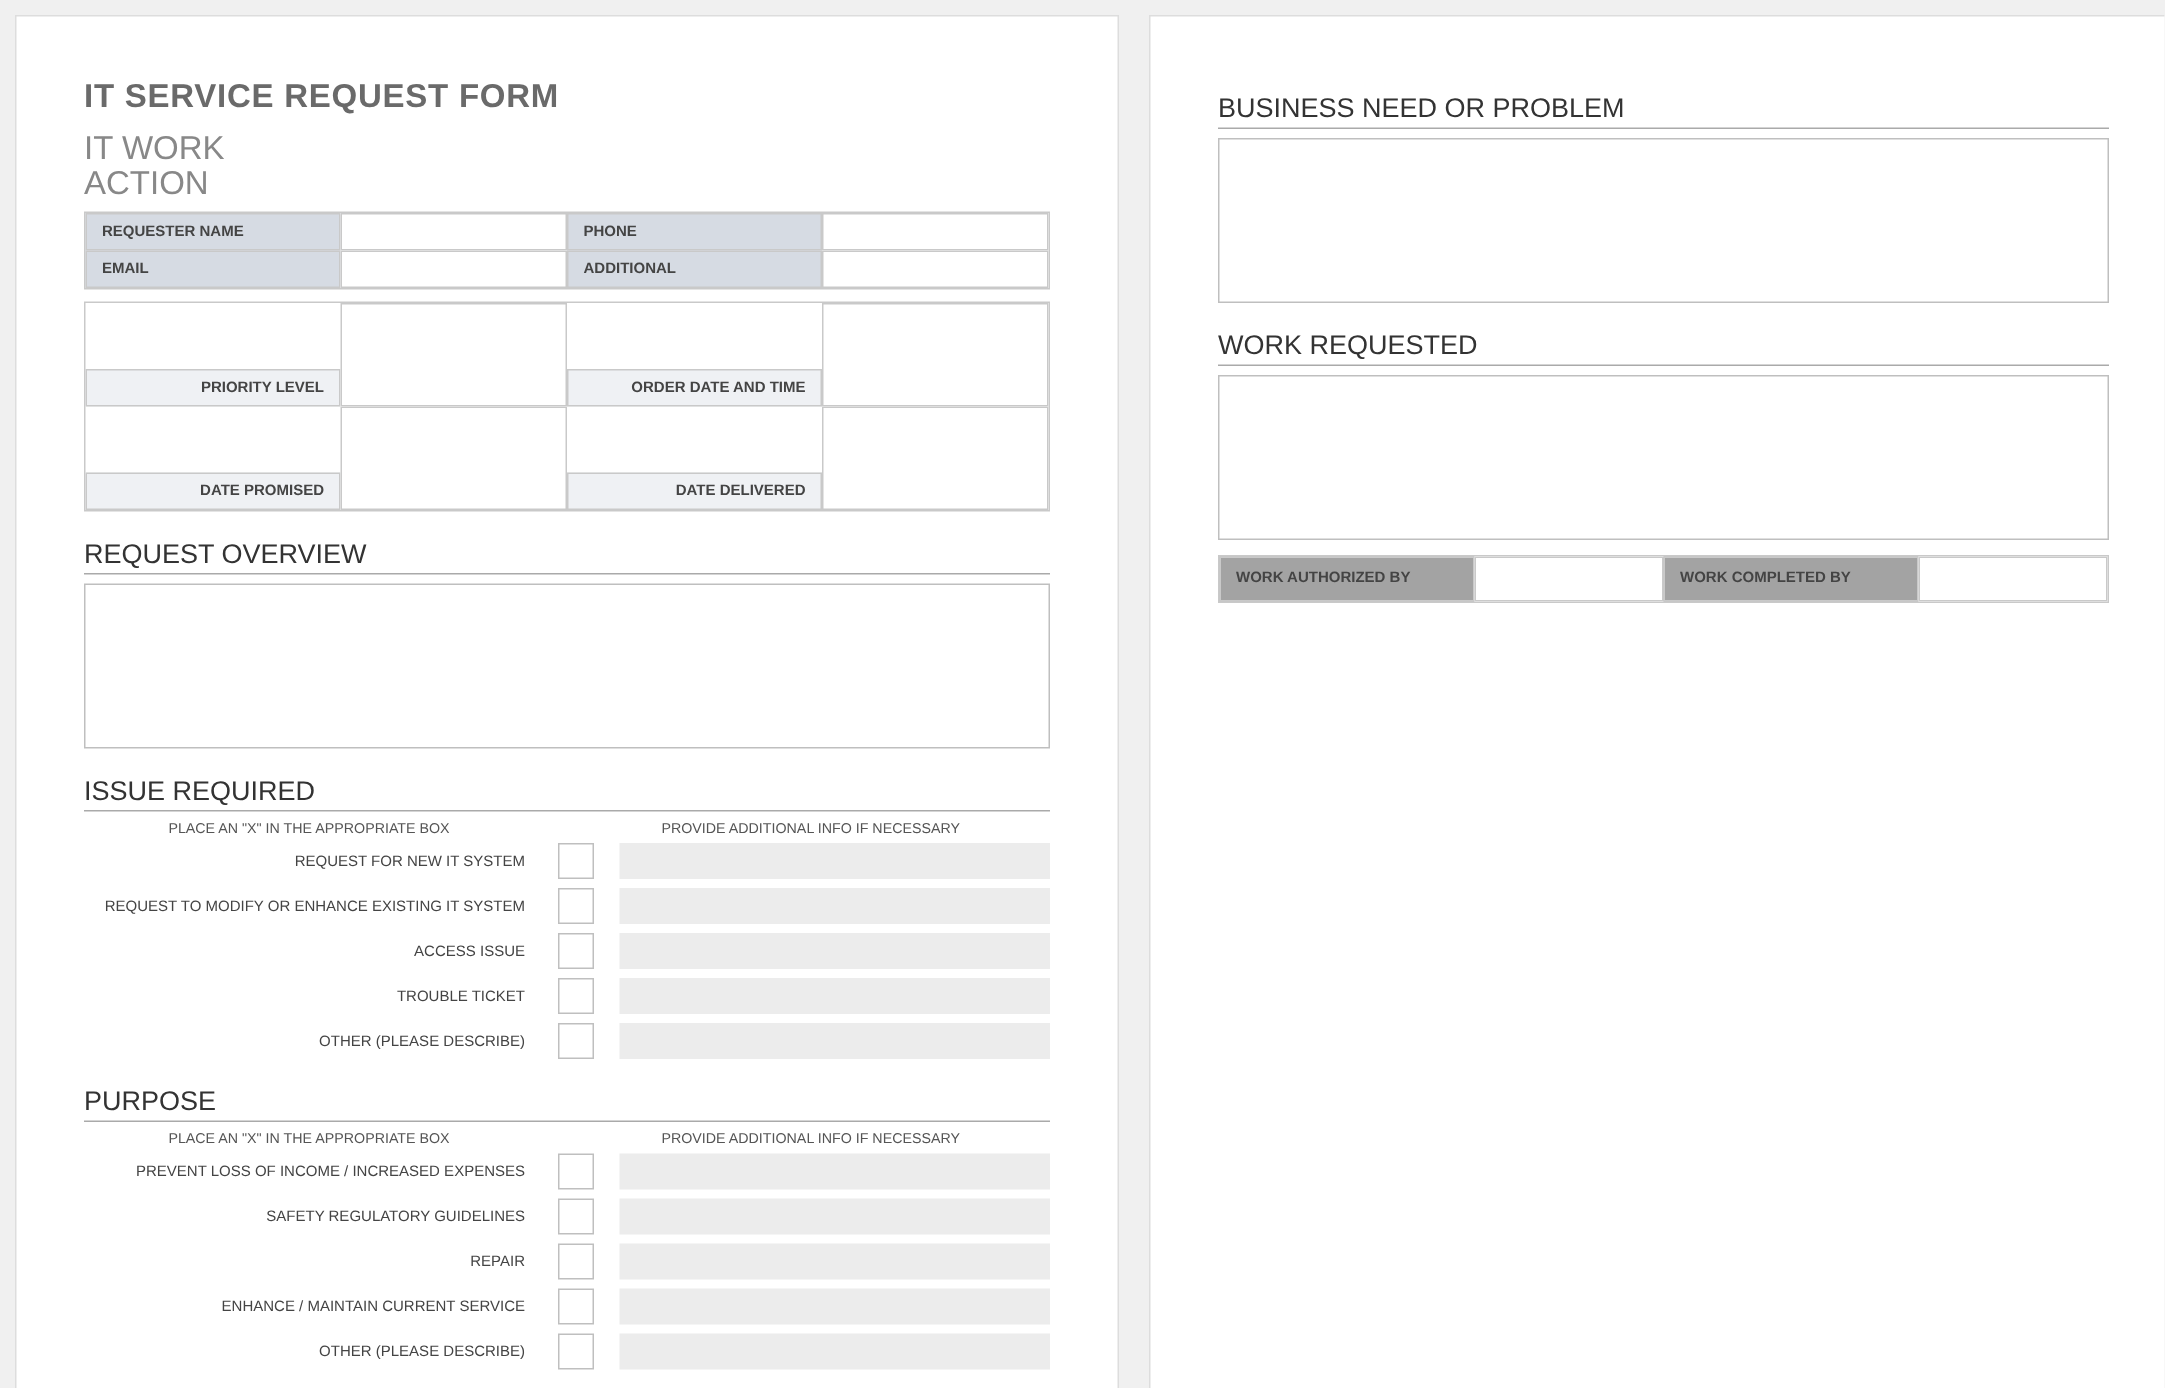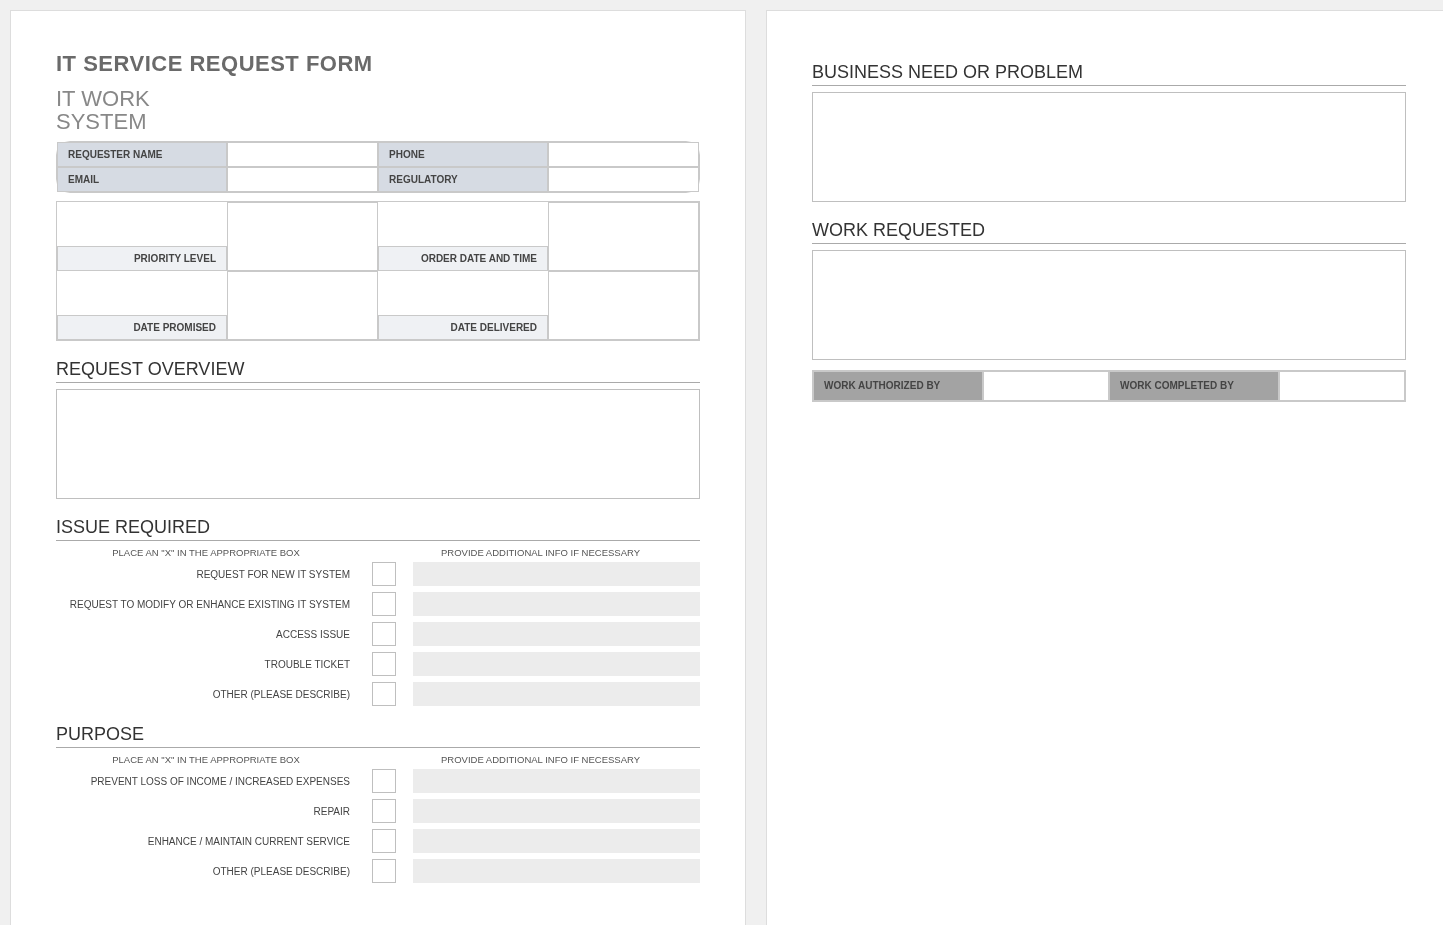--- a/index.html
+++ b/index.html
@@ -50,21 +50,21 @@
     font-weight: bold;
     color: #444;
     min-height: 24px;
     display: flex;
     align-items: center;
   }
   .grid .hdr { background: #d6dbe3; }
   .grid .hdr-lt { background: #eff1f4; justify-content: flex-end; margin-top: 44px; }
   .grid .val { background: #fff; }
 
-  .requester-grid { grid-template-columns: 170px 1fr 170px 1fr; border-radius: 14px; }
+  .requester-grid { grid-template-columns: 170px 1fr 170px 1fr; }
   .meta-grid { grid-template-columns: 170px 1fr 170px 1fr; margin-top: 8px; }
 
   .section-title {
     font-size: 18px;
     font-weight: 300;
     color: #333;
     margin: 18px 0 6px 0;
     border-bottom: 1px solid #aaa;
     padding-bottom: 2px;
   }
@@ -131,31 +131,31 @@
   .auth-grid .val { background: #fff; }
 </style>
 </head>
 <body>
 
 <div class="page page-left">
 
   <div class="title">IT SERVICE REQUEST FORM</div>
   <div class="subtitle">
     <span>IT WORK</span><br>
-    <span>SYSTEM</span>
+    <span>ACTION</span>
   </div>
 
   <div class="grid requester-grid">
     <div class="cell hdr">REQUESTER NAME</div>
     <div class="cell val"></div>
     <div class="cell hdr">PHONE</div>
     <div class="cell val"></div>
     <div class="cell hdr">EMAIL</div>
     <div class="cell val"></div>
-    <div class="cell hdr">REGULATORY</div>
+    <div class="cell hdr">ADDITIONAL</div>
     <div class="cell val"></div>
   </div>
 
   <div class="grid meta-grid">
     <div class="cell hdr-lt">PRIORITY LEVEL</div>
     <div class="cell val"></div>
     <div class="cell hdr-lt">ORDER DATE AND TIME</div>
     <div class="cell val"></div>
     <div class="cell hdr-lt">DATE PROMISED</div>
     <div class="cell val"></div>
@@ -206,20 +206,25 @@
     <div></div>
     <div class="right">PROVIDE ADDITIONAL INFO IF NECESSARY</div>
   </div>
   <div id="purpose-list">
       <div class="check-row">
         <div class="label">PREVENT LOSS OF INCOME / INCREASED EXPENSES</div>
         <div class="box"></div>
         <div class="info"></div>
       </div>
       <div class="check-row">
+        <div class="label">SAFETY REGULATORY GUIDELINES</div>
+        <div class="box"></div>
+        <div class="info"></div>
+      </div>
+      <div class="check-row">
         <div class="label">REPAIR</div>
         <div class="box"></div>
         <div class="info"></div>
       </div>
       <div class="check-row">
         <div class="label">ENHANCE / MAINTAIN CURRENT SERVICE</div>
         <div class="box"></div>
         <div class="info"></div>
       </div>
       <div class="check-row">

